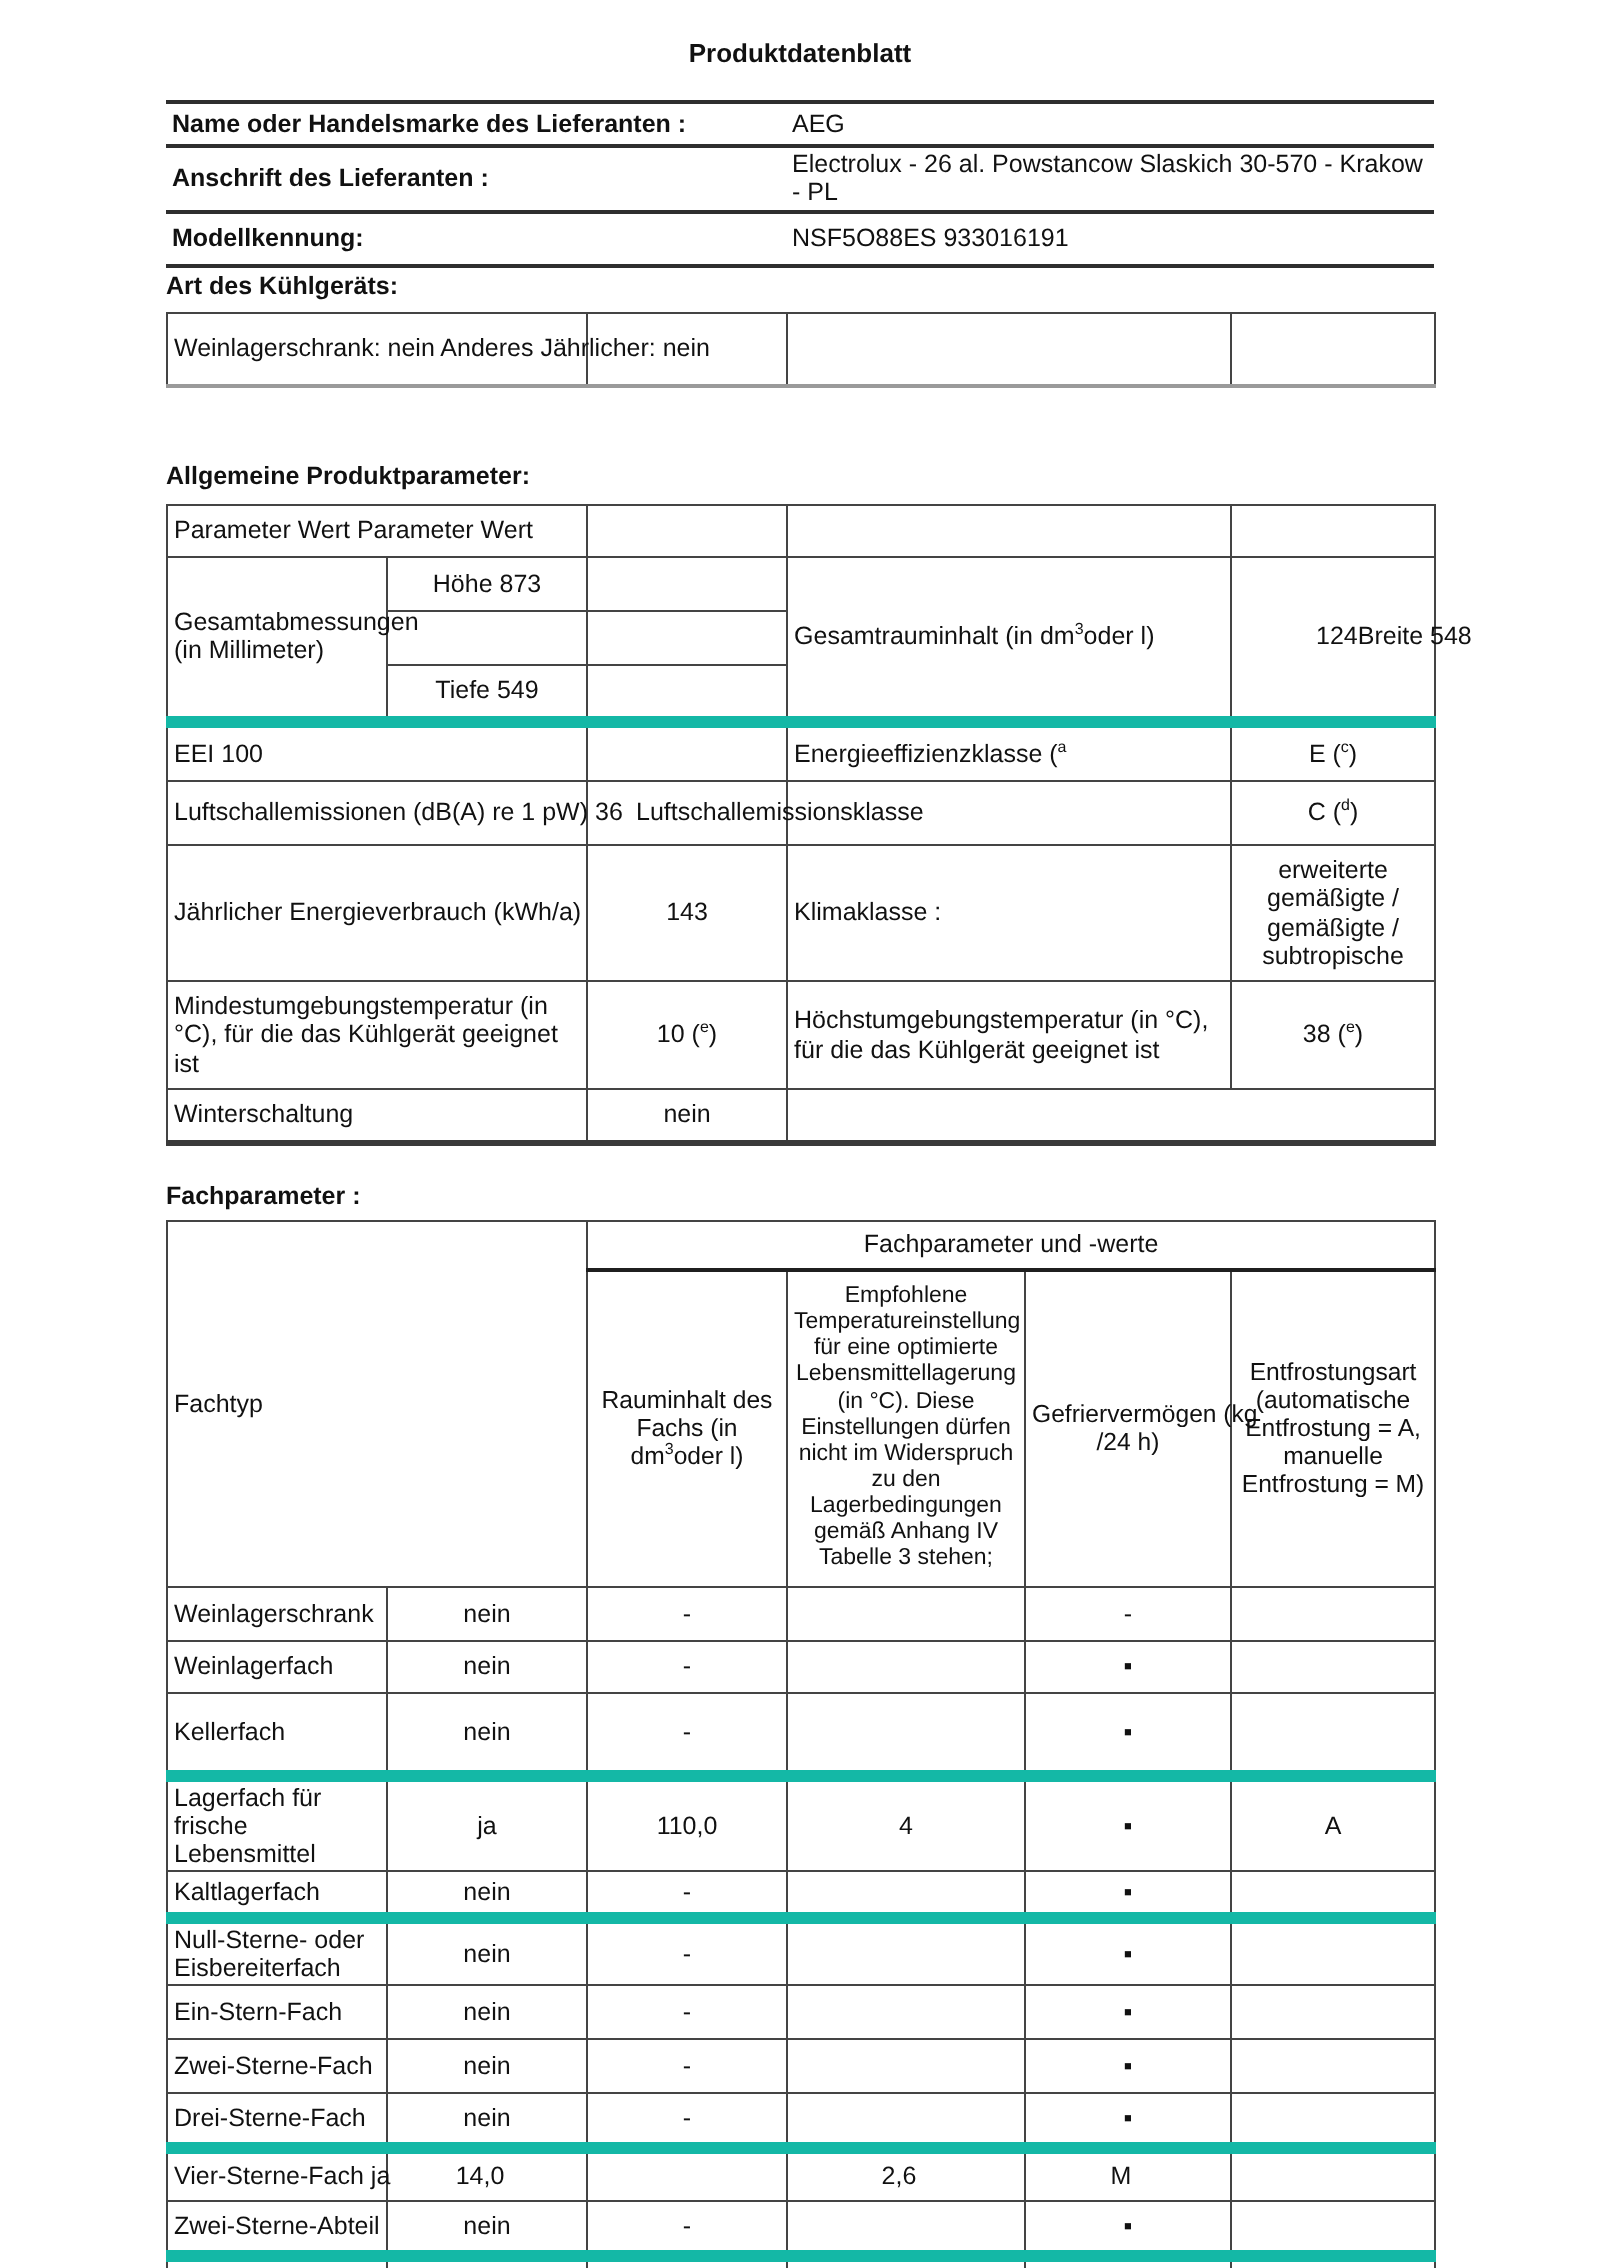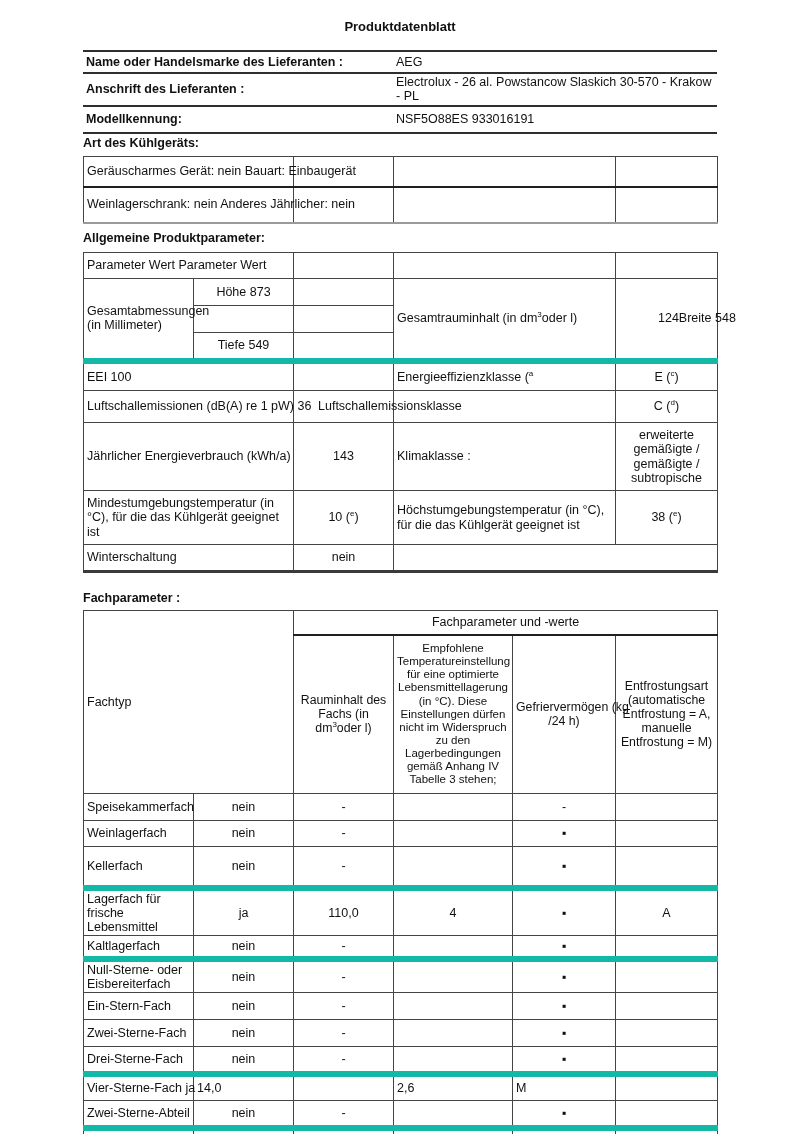--- a/index.html
+++ b/index.html
@@ -16,21 +16,21 @@
   sup{font-size:8px;line-height:0;}
   
   .t-info{border-top:2px solid #2e2e2e;}
   .t-info td{border-bottom:2px solid #2e2e2e;}
   .t-info .lblb{font-weight:bold;}
   
   .grid td{border:1px solid #444;}
   .lbl{text-align:left;}
   .ctr{text-align:center;}
   .nw{white-space:nowrap;}
-  .ar{text-align:left;padding-right:10px;margin-top:44px;}
+  .ar{text-align:center;padding-right:10px;margin-top:44px;}
   .b2 td{border-top:6px solid #14b8a6;}
   .artmid td{border-bottom:2px solid #1f1f1f;}
   .artlast td{border-bottom:2px solid #9a9a9a;}
   .wlast td{border-bottom:3px solid #3a3a3a;}
   .partial td{border-bottom:2px solid #909090;color:#8a8a8a;}
   .gh{border-bottom:2px solid #1f1f1f !important;}
   .voloverflow{white-space:nowrap;padding-left:42px;text-align:left;}
   .klasseoverflow{white-space:nowrap;padding-left:24px;text-align:left;}
   .smallhdr{font-size:11.5px;text-align:center;}
   .fhdr{font-size:12.3px;text-align:center;}
@@ -64,26 +64,20 @@
 
 <div class="abs heading" style="top:136px;left:83px;">Art des Kühlgeräts:</div>
 <table class="abs grid" style="top:156px;left:83px;">
   <colgroup>
       <col style="width:210px">
       <col style="width:100px">
       <col style="width:222px">
       <col style="width:102px">
     </colgroup>
   <tbody>
-      <tr style="height:30px" class="artmid">
-    <td class="lbl nw">Geräuscharmes Gerät: nein Bauart: Einbaugerät</td>
-    <td></td>
-    <td></td>
-    <td></td>
-  </tr>
   <tr style="height:36px" class="artlast">
     <td class="lbl nw">Weinlagerschrank: nein Anderes Jährlicher: nein</td>
     <td></td>
     <td></td>
     <td></td>
   </tr>
 </tbody>
   </table>
 
 <div class="abs heading" style="top:231px;left:83px;">Allgemeine Produktparameter:</div>
@@ -168,21 +162,21 @@
     <td class="fhdr"><span>Rauminhalt des Fachs (in dm</span><sup>3</sup><span>oder l)</span></td>
     <td class="smallhdr">Empfohlene Temperatureinstellung für eine optimierte Lebensmittellagerung (in °C). Diese Einstellungen dürfen nicht im Widerspruch zu den Lagerbedingungen gemäß Anhang IV Tabelle 3 stehen;</td>
     <td class="fhdr">
           <span class="gline">Gefriervermögen (kg</span>
           <span class="gline">/24 h)</span>
         </td>
     <td class="fhdr">Entfrostungsart (automatische Entfrostung = A, manuelle Entfrostung = M)</td>
   </tr>
 
   <tr style="height:27px">
-    <td class="lbl">Speisekammerfach</td>
+    <td class="lbl">Weinlagerschrank</td>
     <td class="ctr">nein</td>
     <td class="ctr">-</td>
     <td class="ctr"></td>
     <td class="ctr">-</td>
     <td class="ctr"></td>
   </tr>
   <tr style="height:26px">
     <td class="lbl">Weinlagerfach</td>
     <td class="ctr">nein</td>
     <td class="ctr">-</td>

